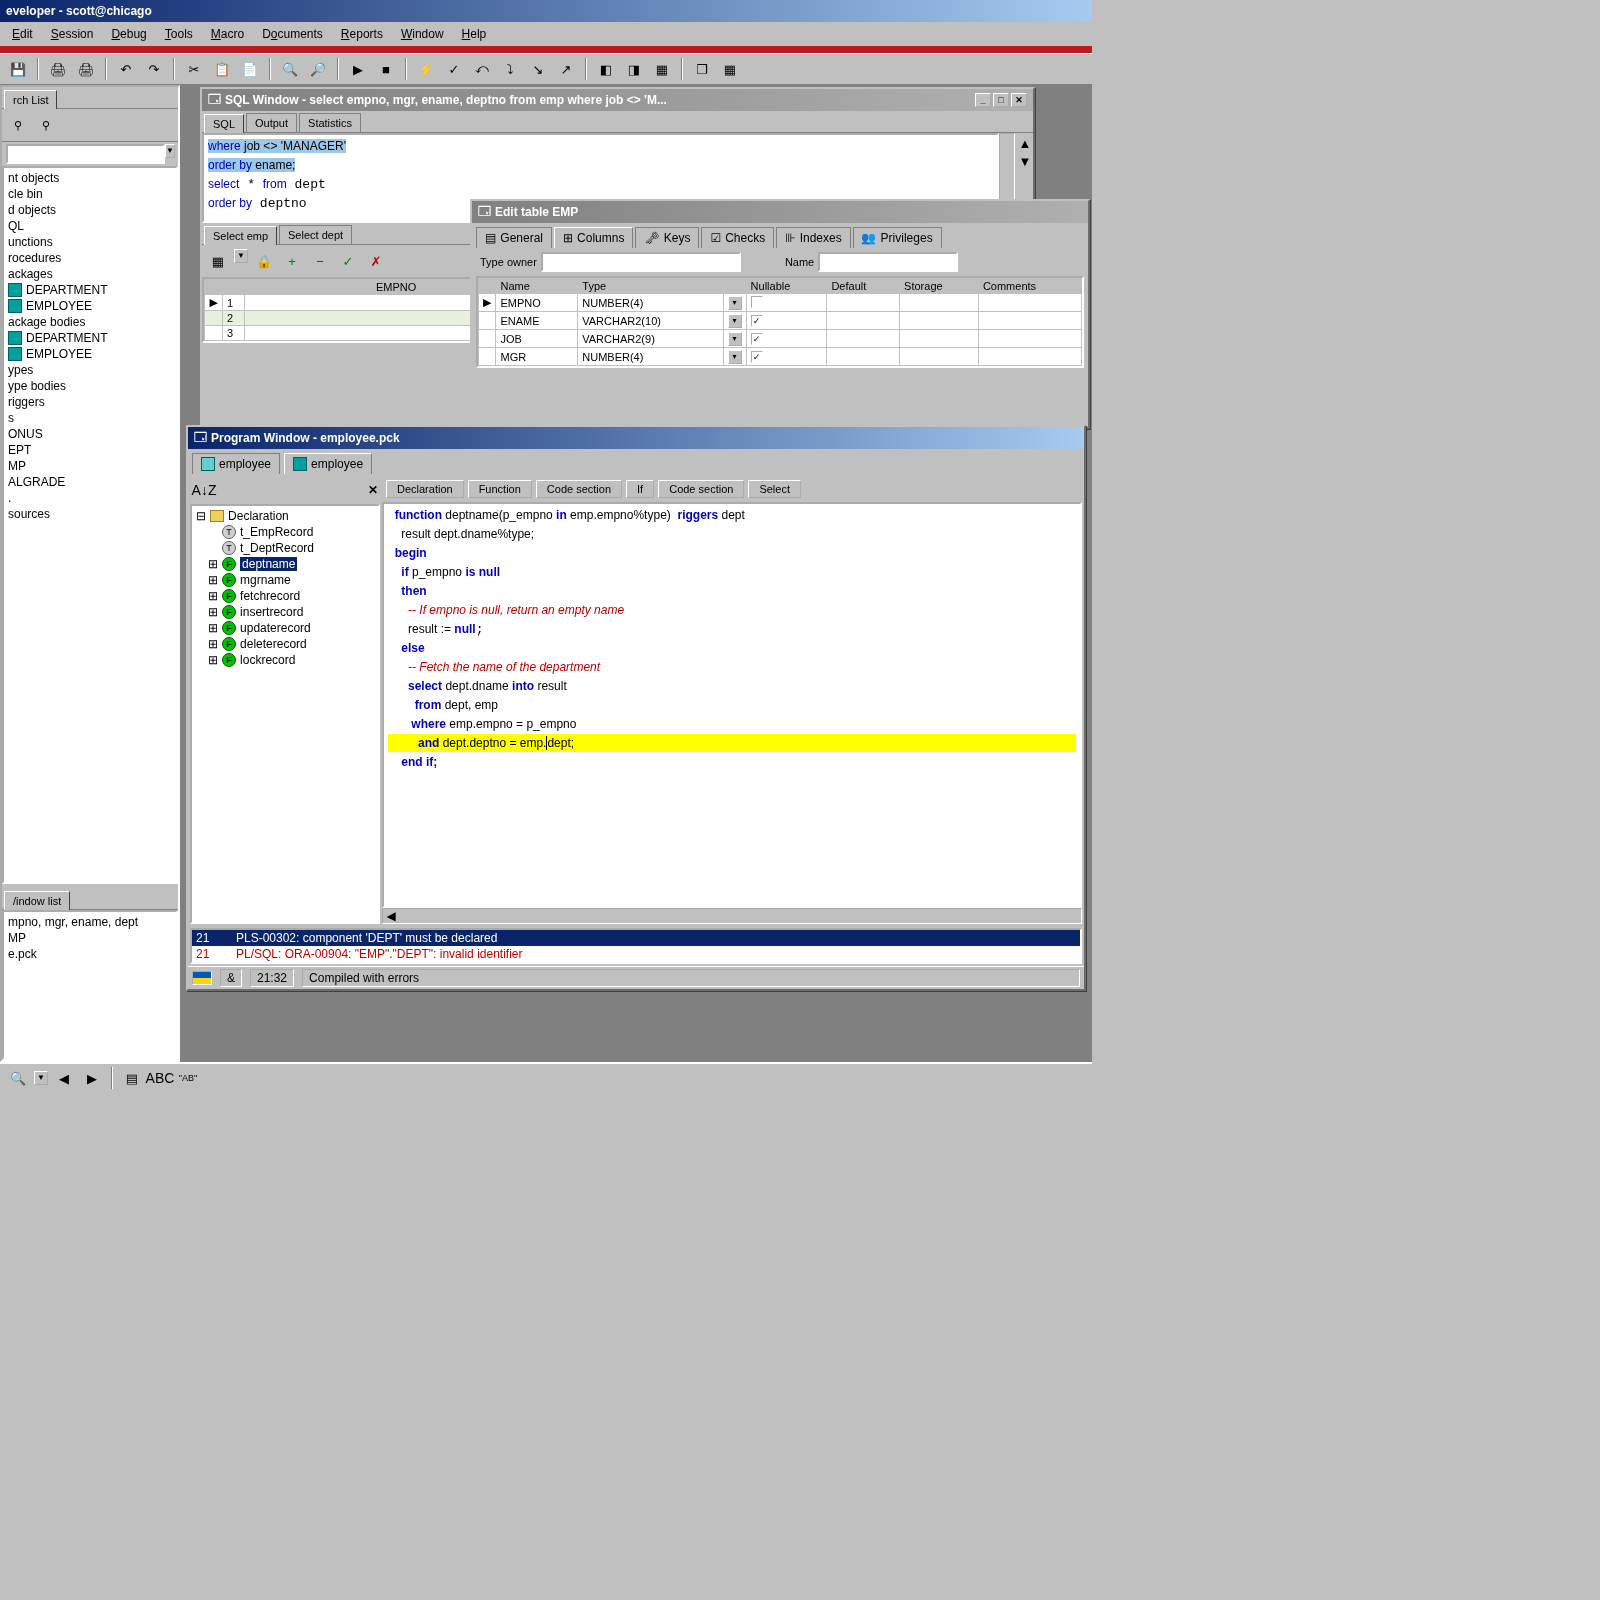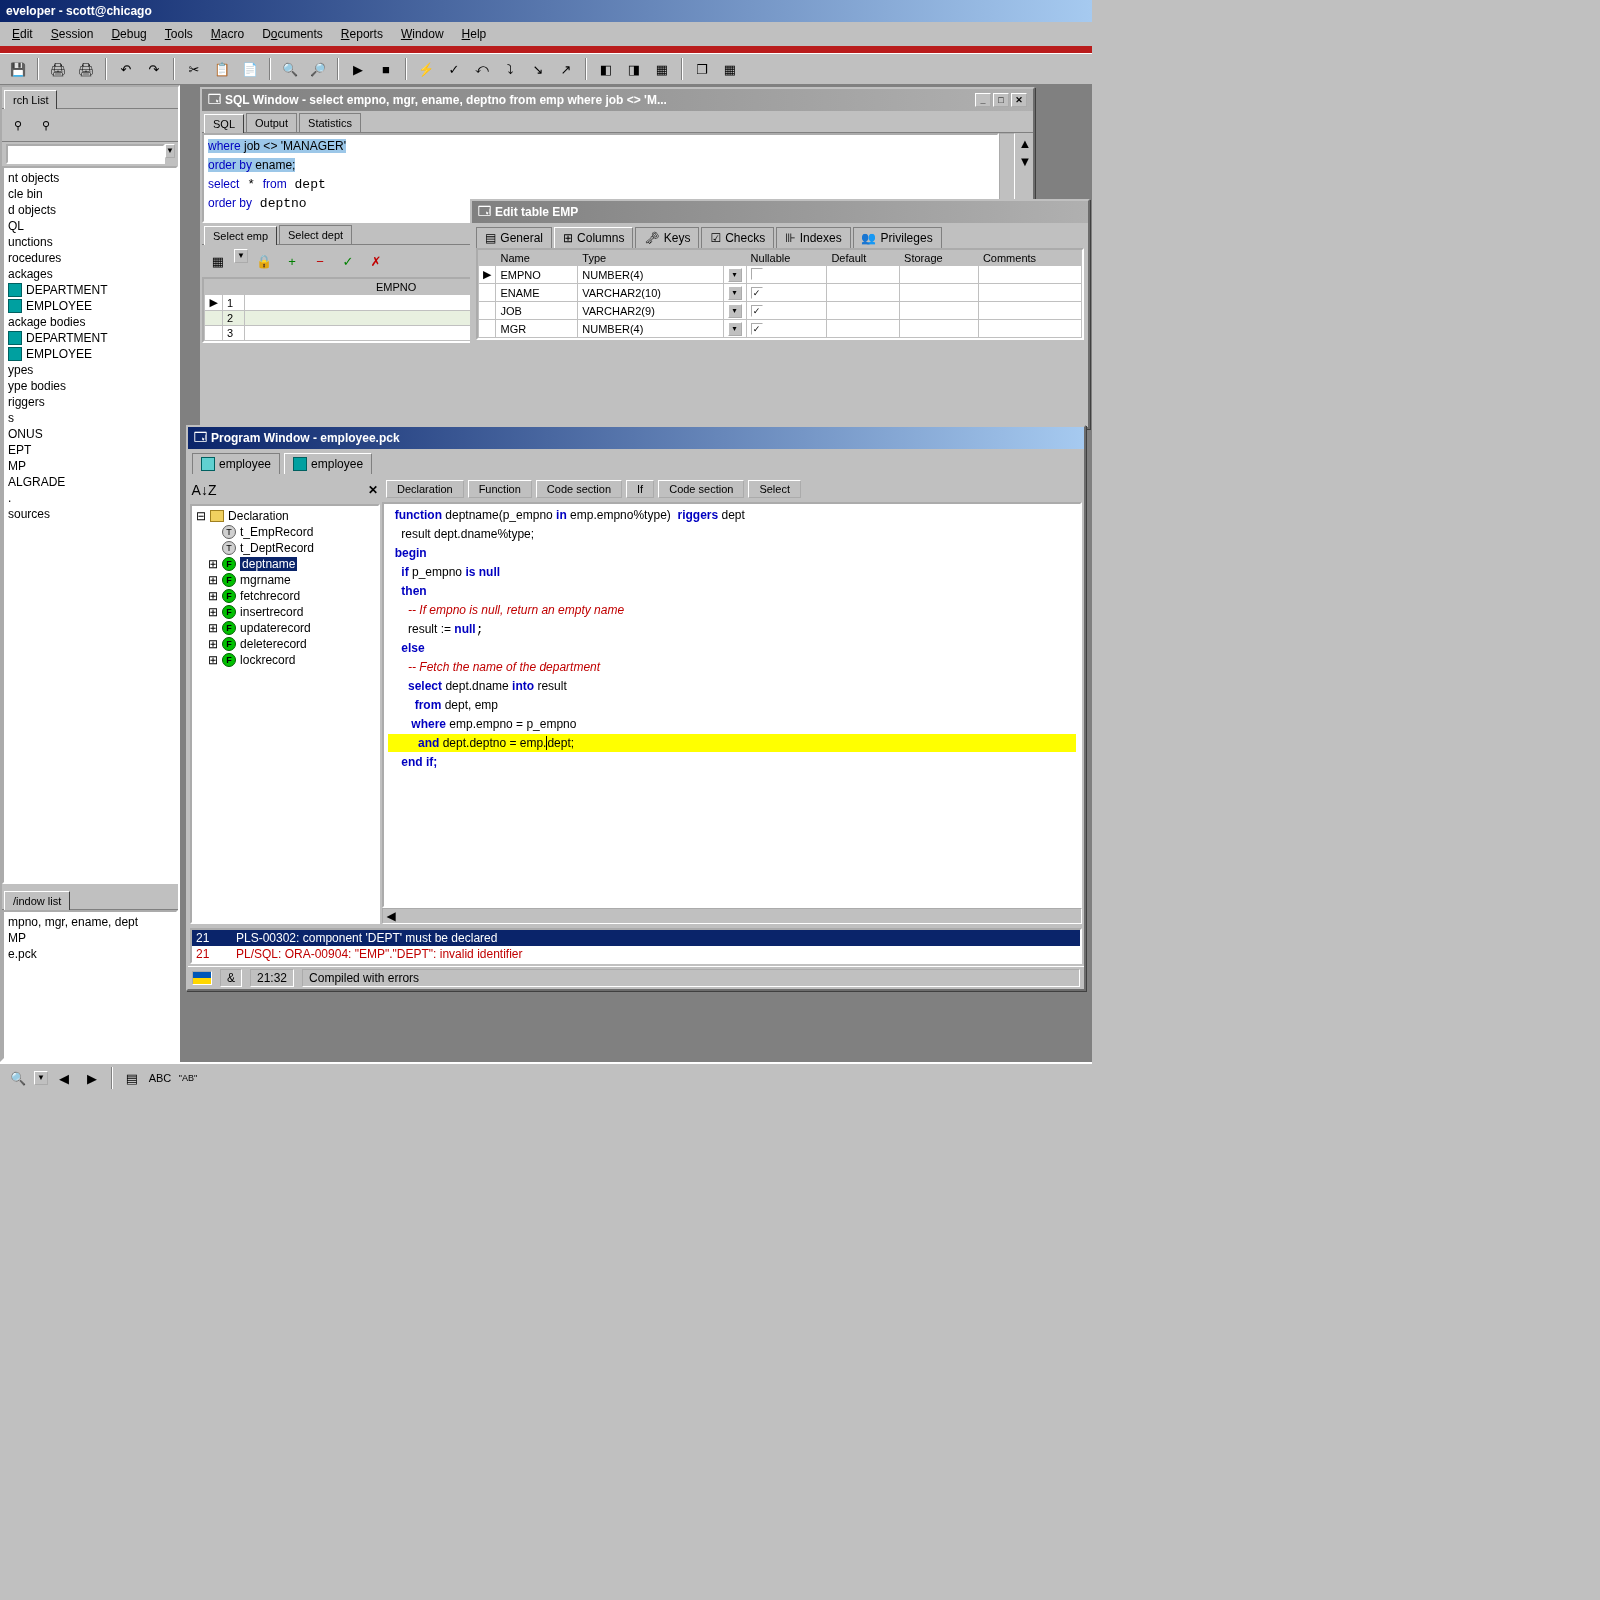--- a/index.html
+++ b/index.html
@@ -291,20 +291,26 @@
             </div>
           <div class="edittab">
               <span>⊪</span>
               <span>Indexes</span>
             </div>
           <div class="edittab">
               <span>👥</span>
               <span>Privileges</span>
             </div>
         </div>
+        <div class="field-row">
+          <label>Type owner</label>
+          <input type="text" style="width: 200px;" value="">
+          <label style="margin-left:40px;">Name</label>
+          <input type="text" style="width: 140px;" value="">
+        </div>
         <div class="colgrid">
           <table>
             <tbody>
                 <tr>
               <th style="width:14px;"></th>
               <th>Name</th>
               <th>Type</th>
               <th style="width:16px;"></th>
               <th>Nullable</th>
               <th>Default</th>
@@ -480,16 +486,16 @@
     </div>
   </div>
 
   <div class="bottombar">
     <span class="tbtn">🔍</span>
     <span class="dd">▼</span>
     <span class="tbtn">◀</span>
     <span class="tbtn">▶</span>
     <span class="tsep"></span>
     <span class="tbtn">▤</span>
-    <span class="tbtn" style="font-size:11px;">ABC</span>
+    <span class="tbtn" style="font-size:14px;">ABC</span>
     <span class="tbtn" style="font-size:9px;">"AB"</span>
   </div>
 </div>
 
 </body></html>

